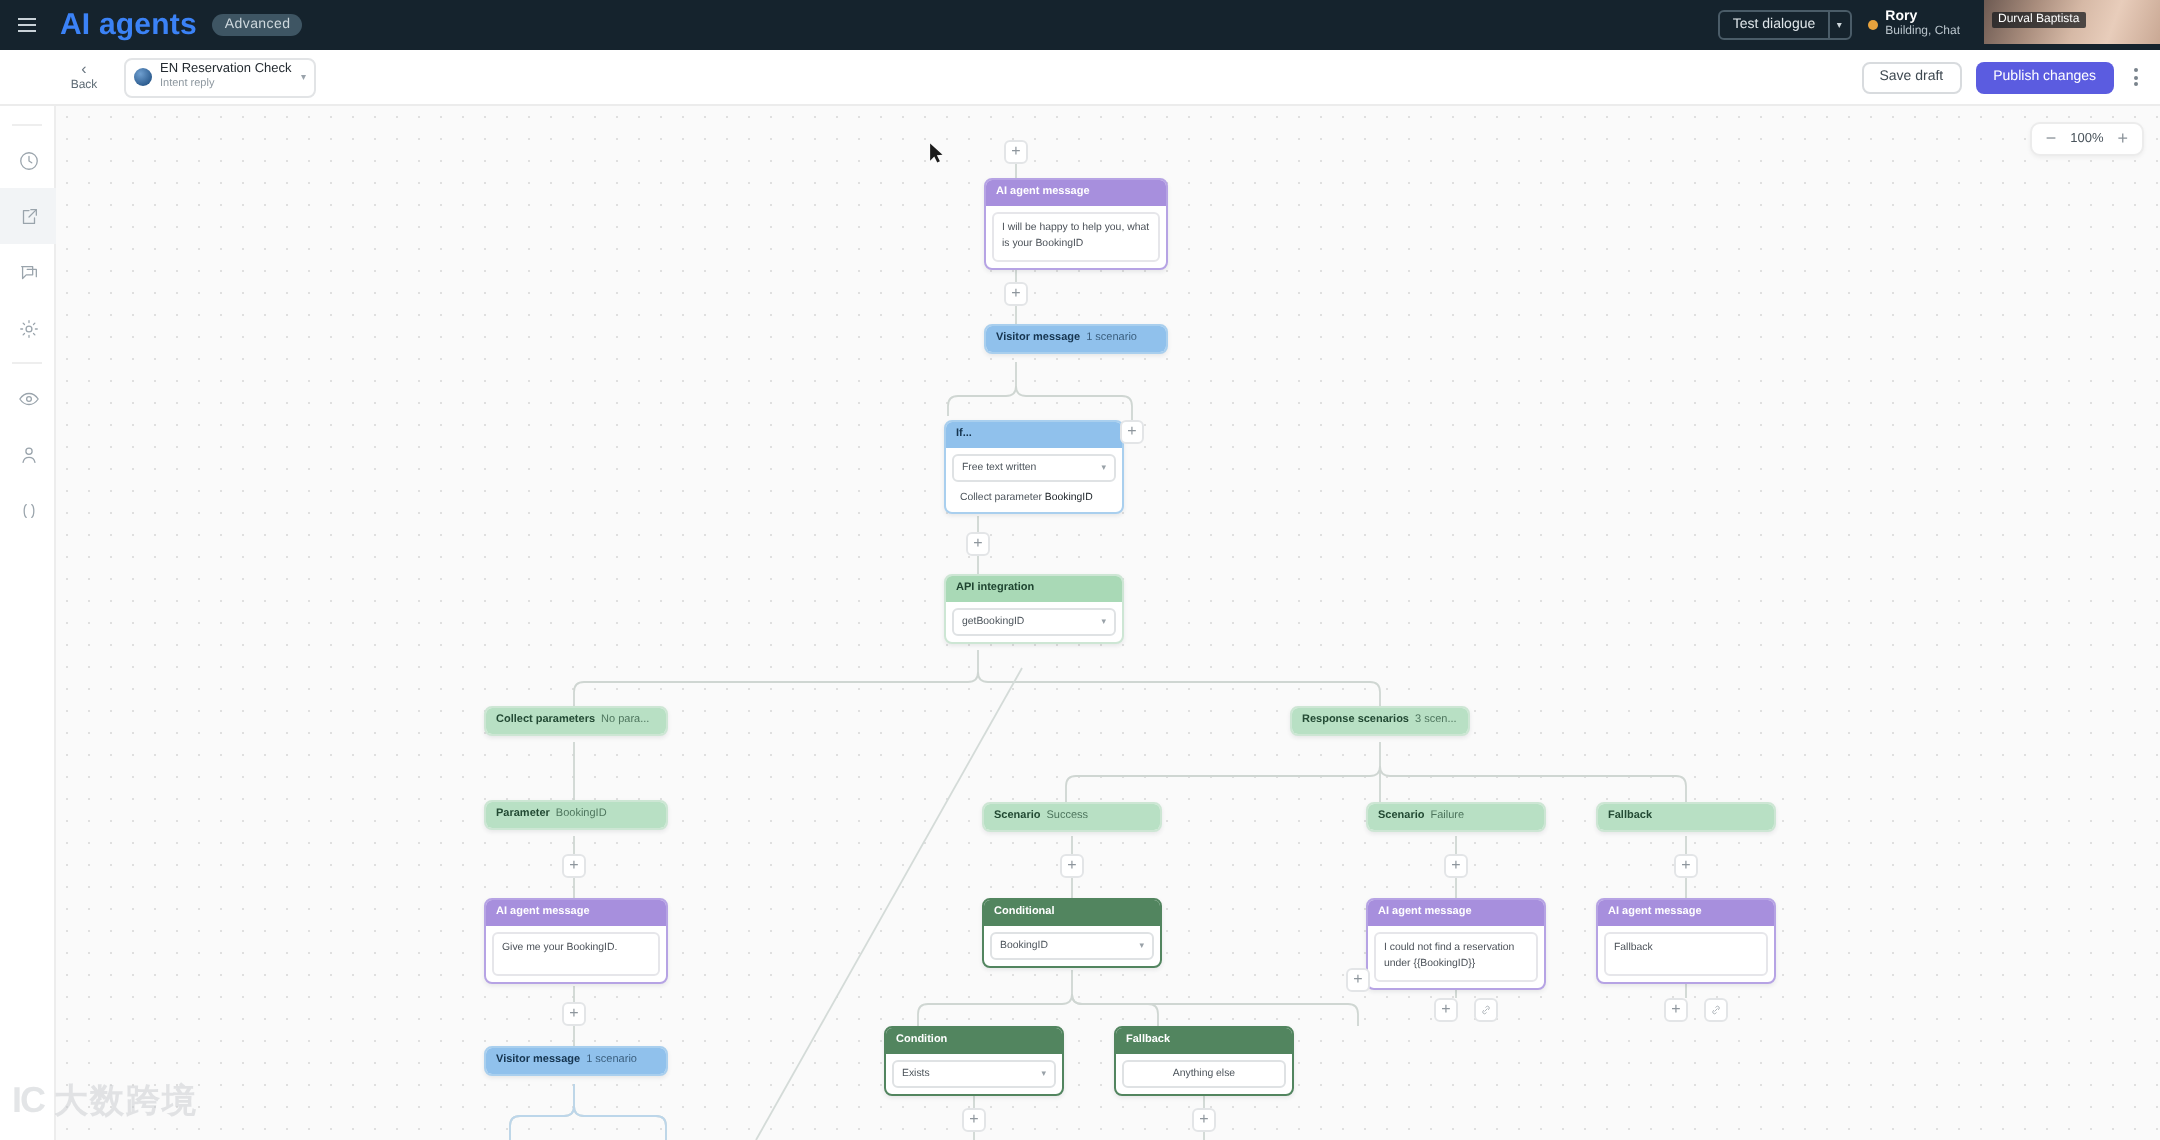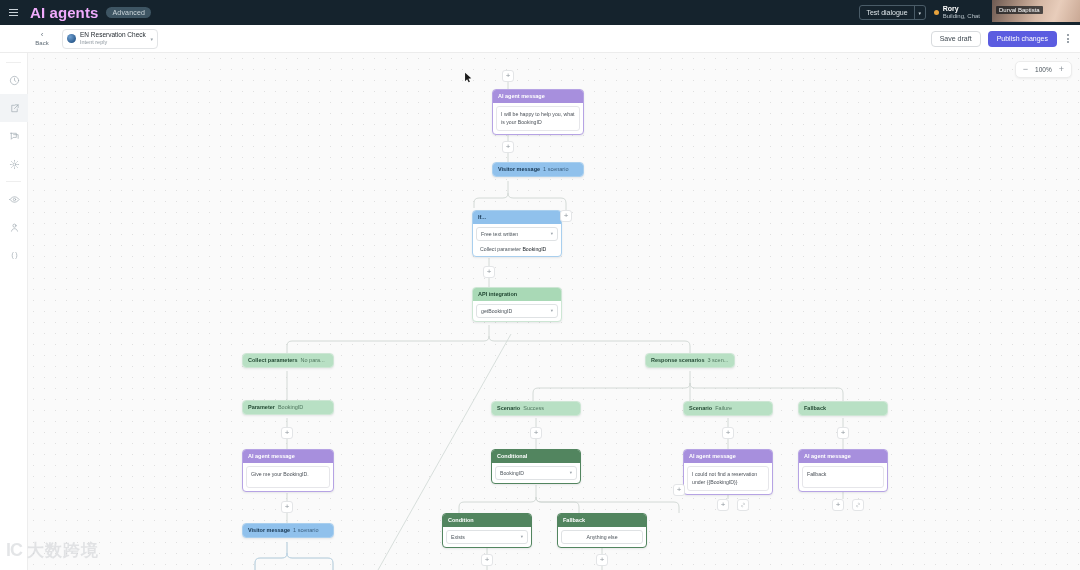--- a/index.html
+++ b/index.html
@@ -16,21 +16,21 @@
     position: absolute; top: 0; left: 0; width: 1080px; height: 25px;
     background: #15232d; display: flex; align-items: center;
     z-index: 40;
   }
   .hamburger {
     width: 26px; height: 25px; display: flex; flex-direction: column;
     justify-content: center; align-items: center; gap: 2px; cursor: pointer;
   }
   .hamburger span { display: block; width: 9px; height: 1px; background: #c9d2d8; }
   .app-title {
-    color: #f0abfc; font-size: 15px; font-weight: 700; letter-spacing: .1px;
+    color: #3b82f6; font-size: 15px; font-weight: 700; letter-spacing: .1px;
     margin-left: 4px;
   }
   .badge-advanced {
     margin-left: 8px; background: #3e5563; color: #cfd9de;
     font-size: 7px; padding: 2px 6px; border-radius: 8px;
     letter-spacing: .2px;
   }
   .topbar-right {
     margin-left: auto; display: flex; align-items: center; gap: 8px;
     padding-right: 4px; height: 100%;

